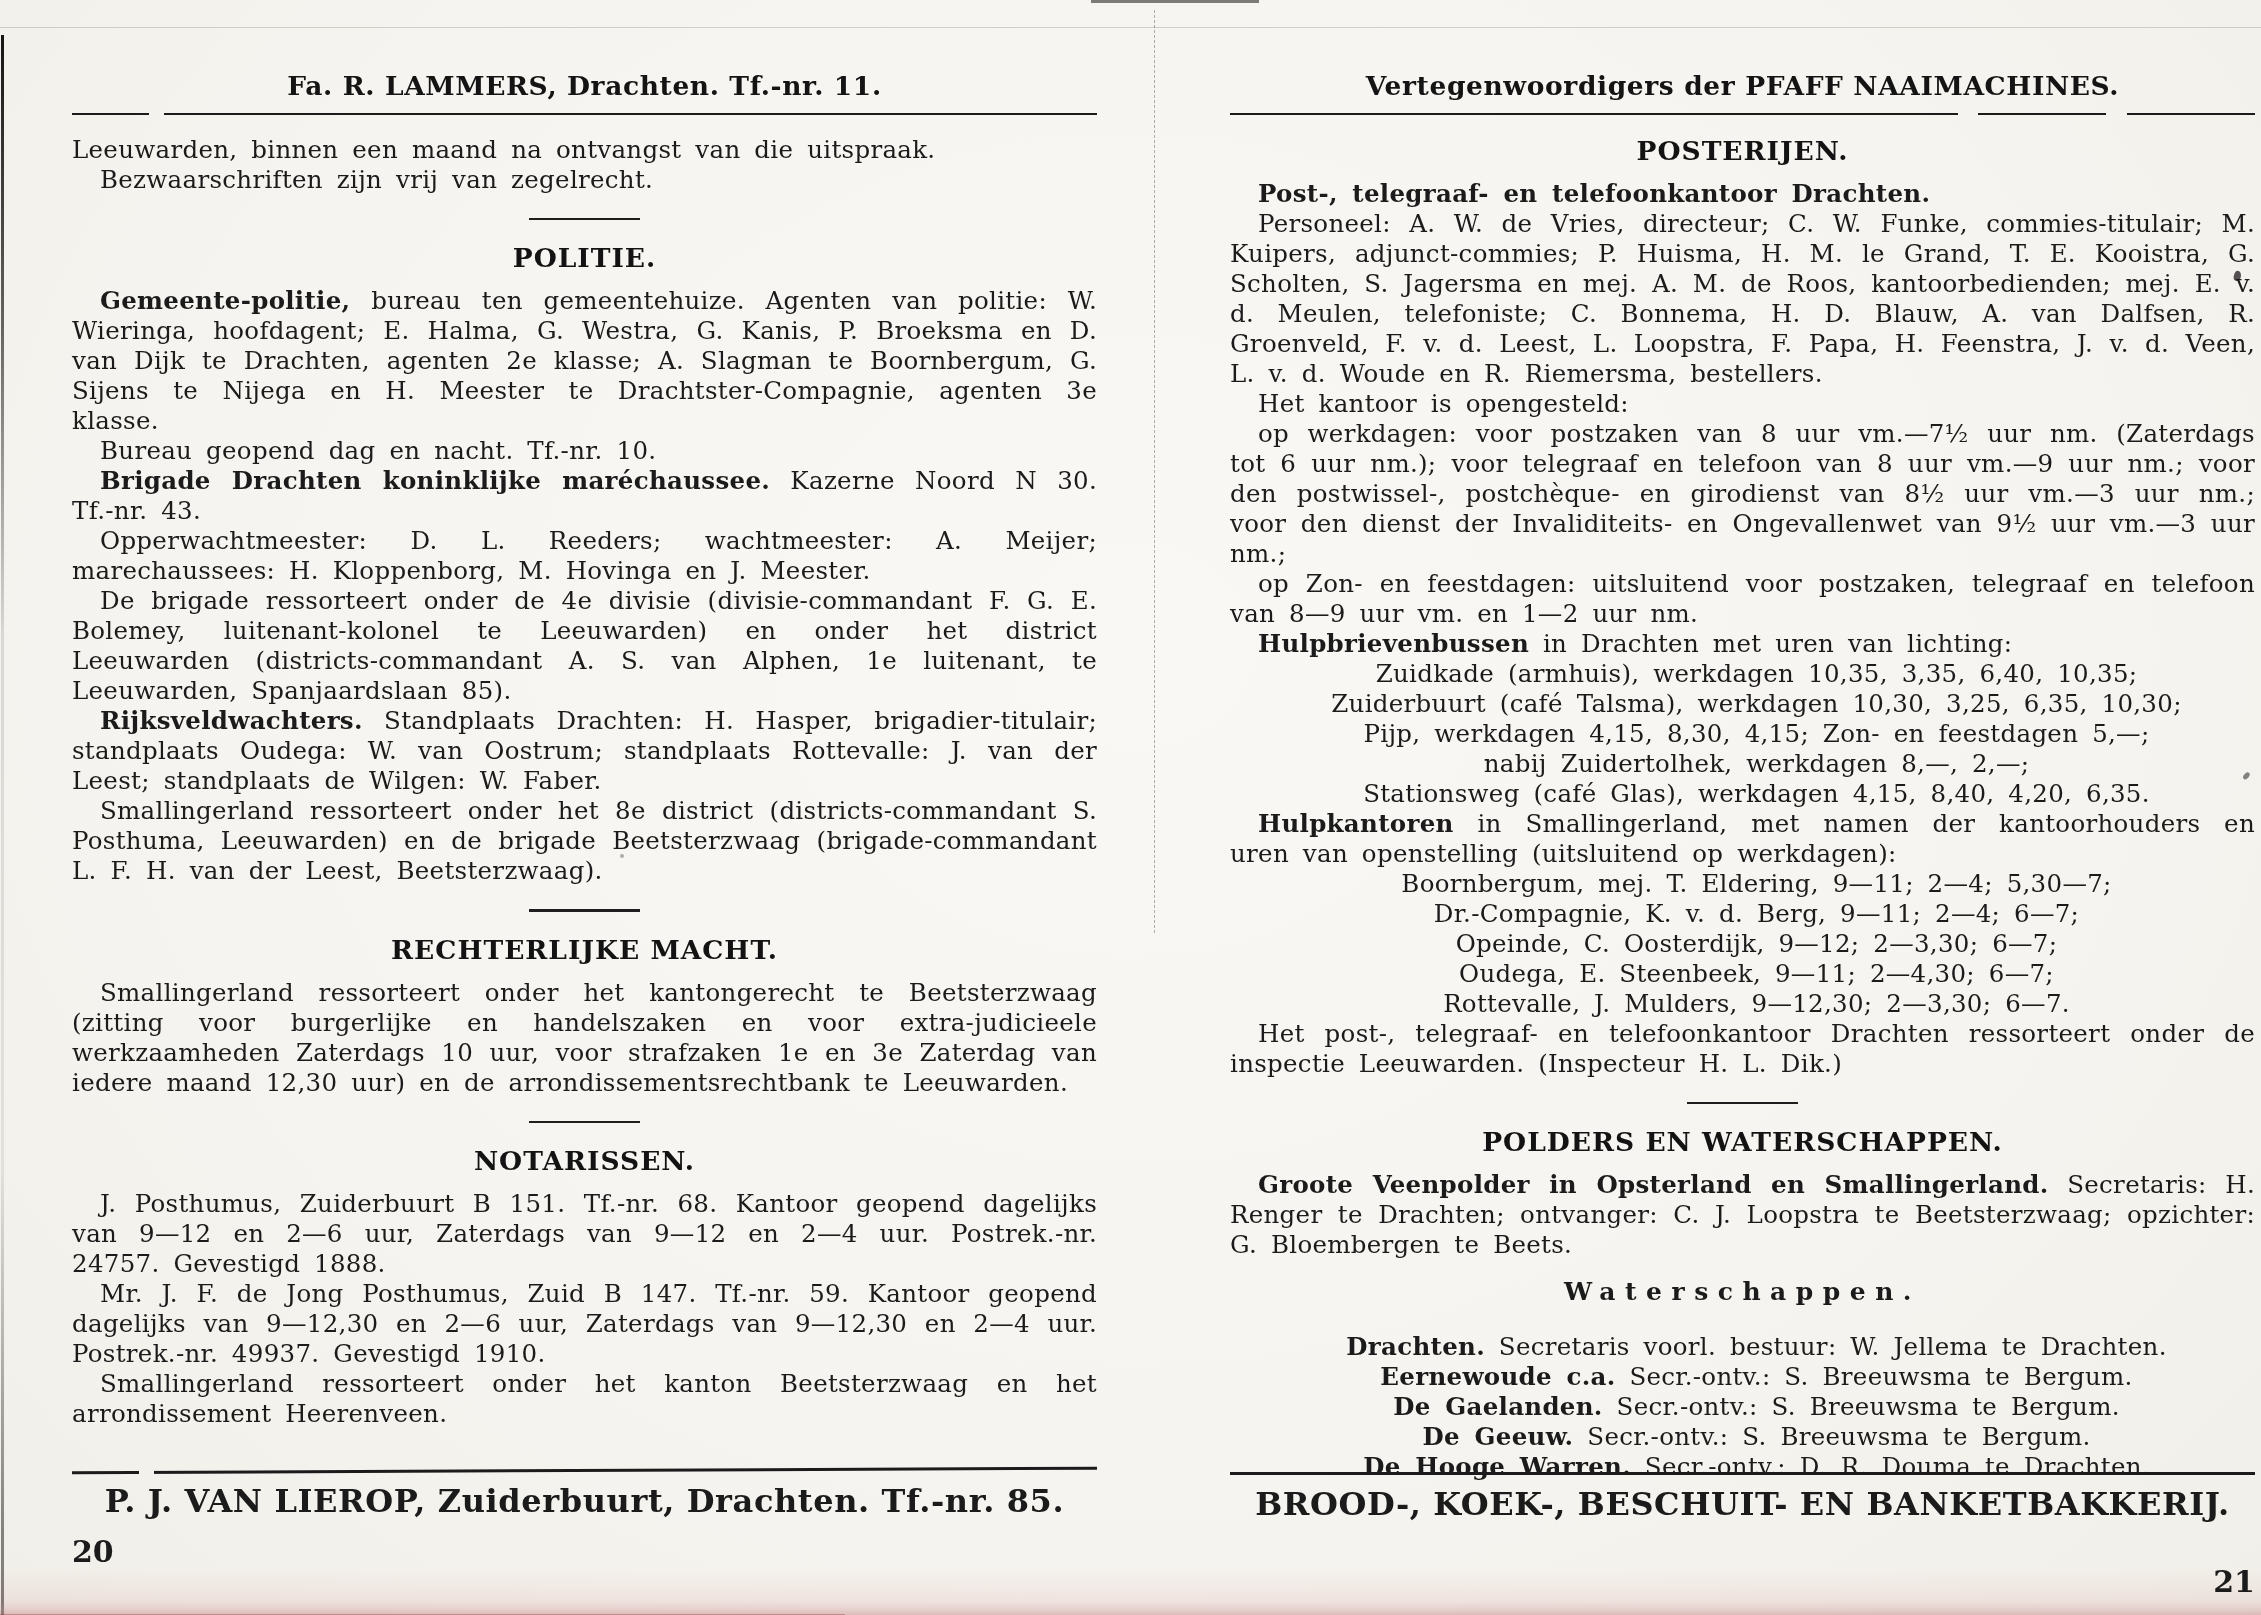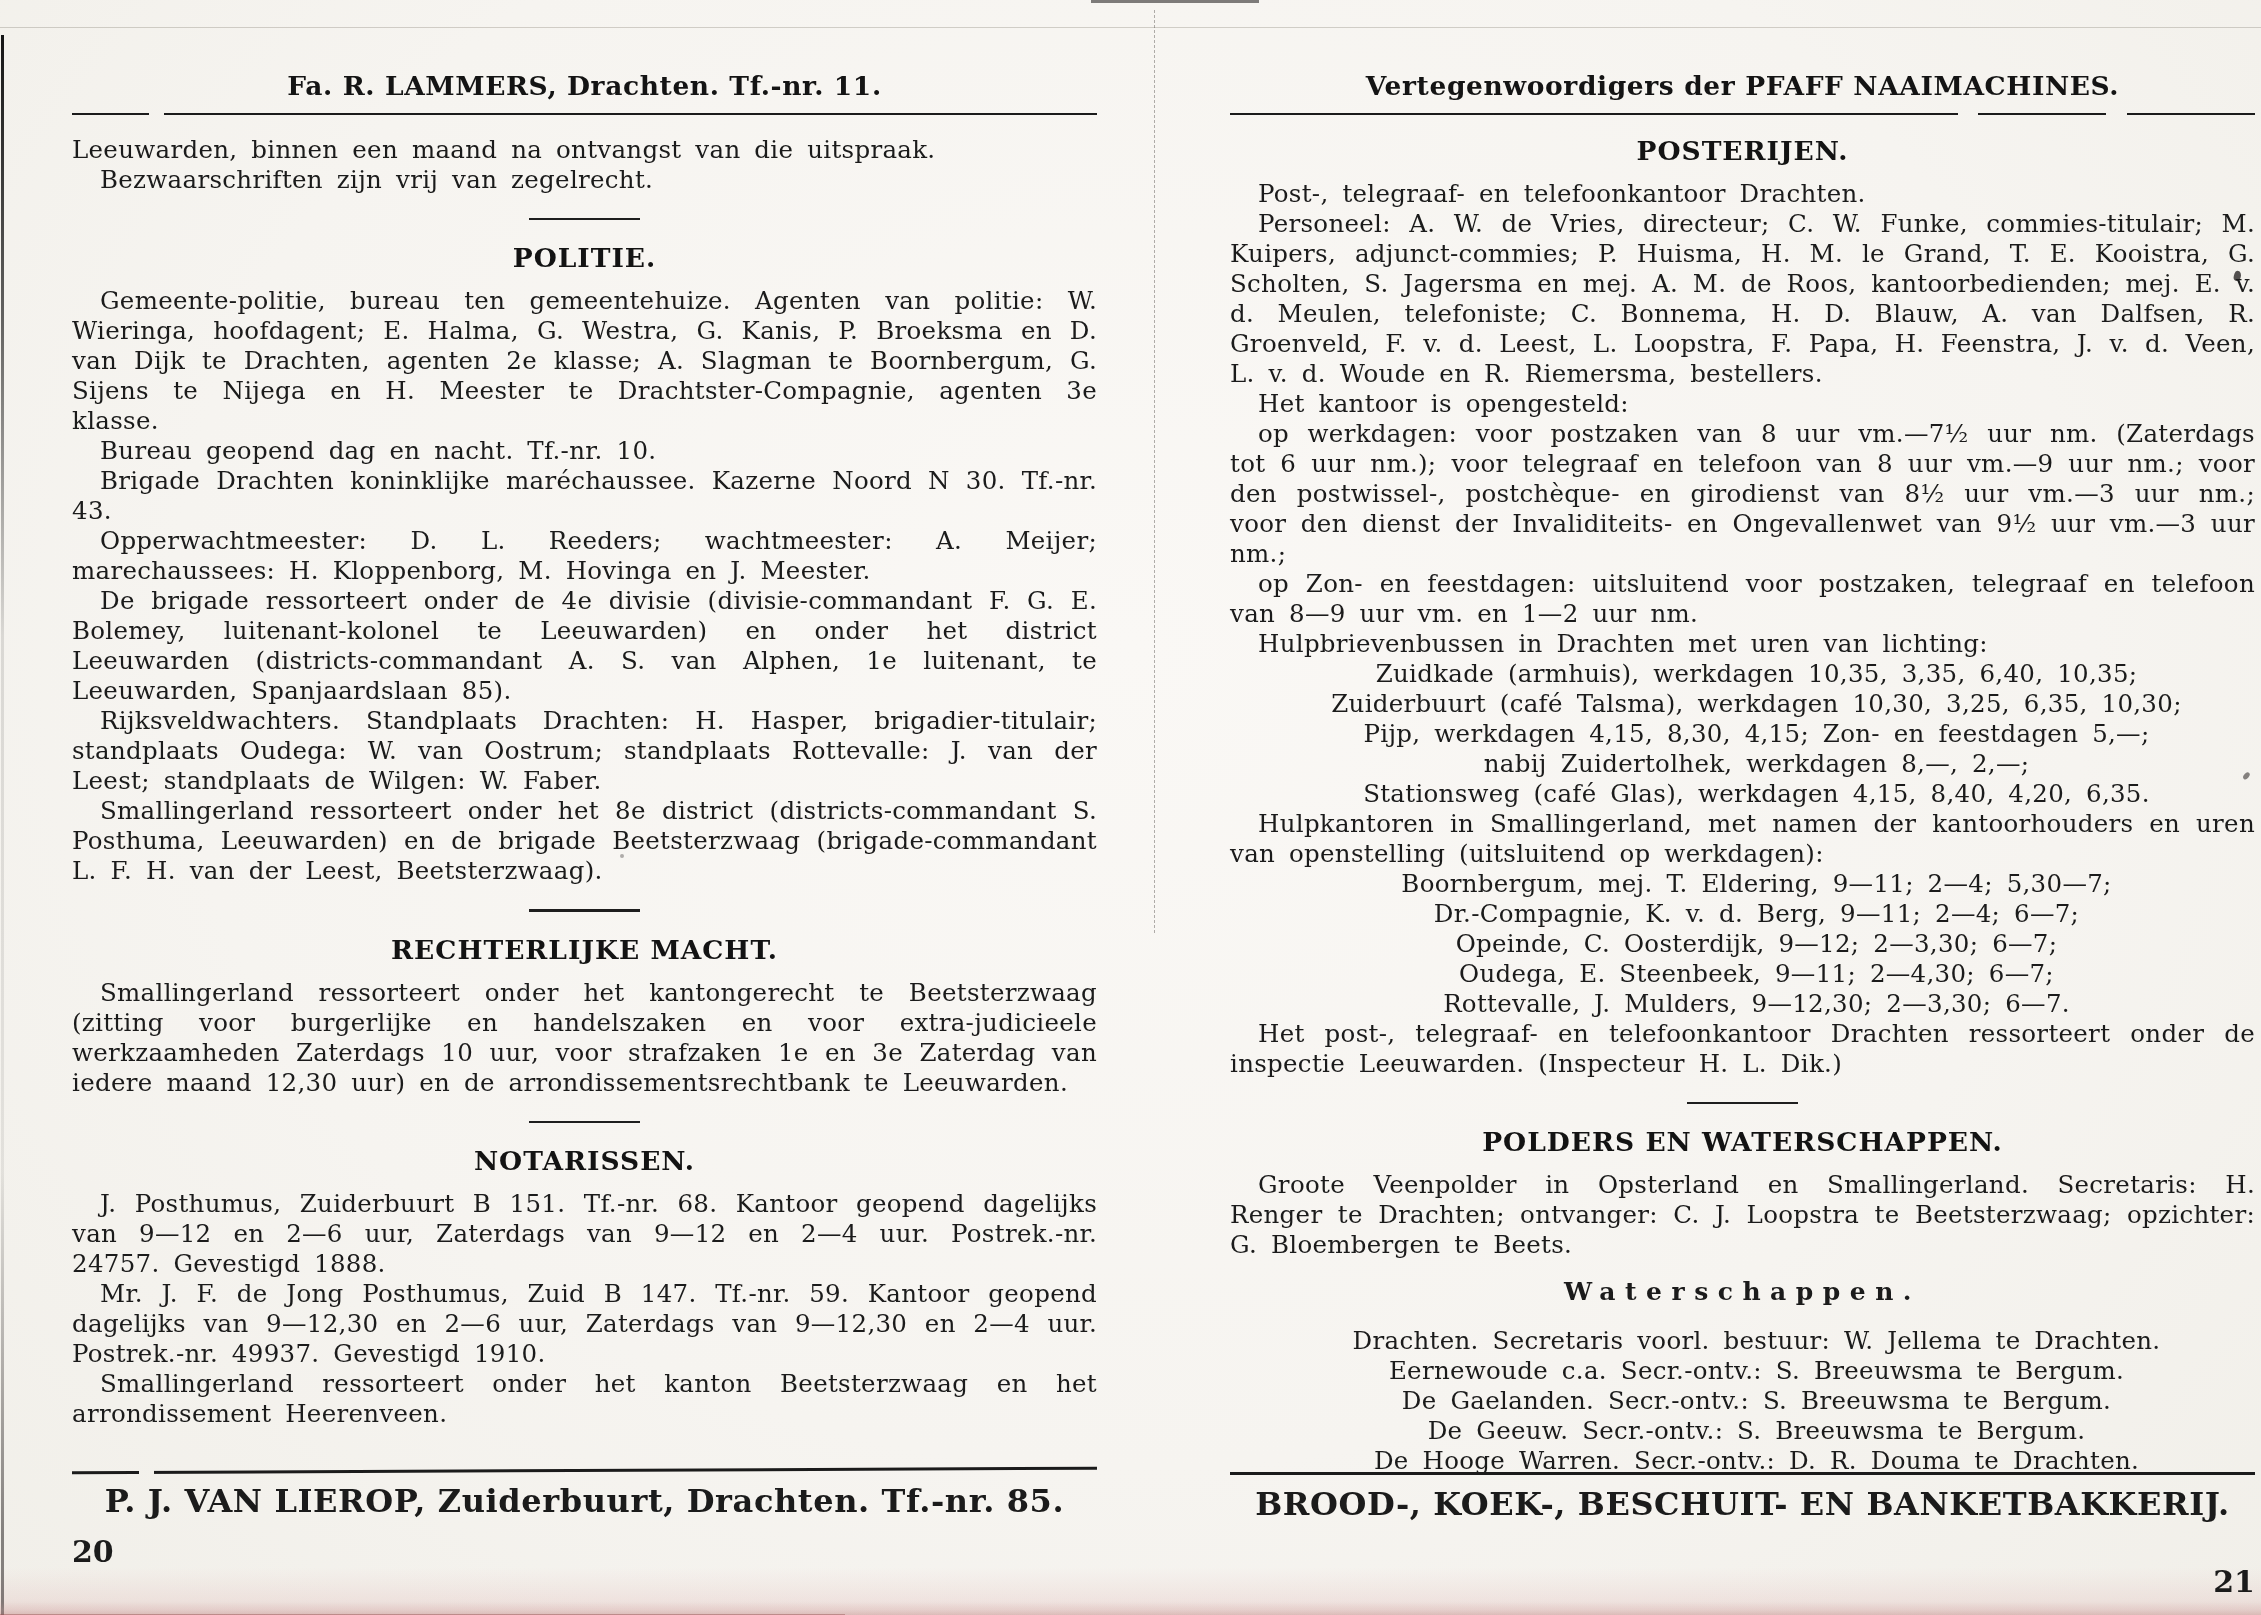--- a/index.html
+++ b/index.html
@@ -33,25 +33,25 @@
   .page-right{left:1230px;}
 
   .running-head{font-weight:bold;text-align:center;font-size:26.5px;line-height:31px;letter-spacing:0.6px;color:#141414;}
   .head-rule{height:2.6px;margin:11.6px 0 19.4px 0;}
   .head-rule.left{background:linear-gradient(90deg,#1b1b1b 0 7.5%,transparent 7.5% 9%,#1b1b1b 9% 100%);}
   .head-rule.right{background:linear-gradient(90deg,#1b1b1b 0 71%,transparent 71% 73%,#1b1b1b 73% 85.5%,transparent 85.5% 87.5%,#1b1b1b 87.5% 100%);}
 
   .body p{margin:0;font-size:24.5px;line-height:30px;text-align:justify;word-spacing:5.8px;letter-spacing:0.3px;}
   .body p.ind{text-indent:28px;}
   .body p.line{text-indent:28px;text-align:center;}
-  b.lead{font-weight:normal;}
+  b.lead{font-weight:bold;}
 
   h2.sec{font-size:26.5px;line-height:31px;font-weight:bold;text-align:center;letter-spacing:1px;margin:5.2px 0 13px 0;color:#131313;}
   .divider{width:111px;height:2.6px;background:#1e1e1e;margin:23px auto 22px auto;}
-  .subhead-spaced{font-size:25px;font-weight:bold;text-align:center;letter-spacing:.38em;margin:17px 0 20px 0;}
+  .subhead-spaced{font-size:25px;font-weight:bold;text-align:center;letter-spacing:.38em;margin:17px 0 26px 0;}
 
   .page-footer{position:absolute;left:0;width:100%;}
   .footer-rule{height:2.6px;background:#1b1b1b;}
   .footer-rule.skew{transform:rotate(-0.25deg);background:linear-gradient(90deg,#1b1b1b 0 6.5%,transparent 6.5% 8%,#1b1b1b 8% 100%);}
   .footer-text{font-weight:bold;text-align:center;font-size:32px;line-height:31px;letter-spacing:0.6px;margin-top:14px;}
   .pagenum{font-size:30px;font-weight:bold;}
   .pagenum.l{position:absolute;left:0;}
   .pagenum.r{position:absolute;right:0;margin-top:34px;}
 </style>
 </head>

